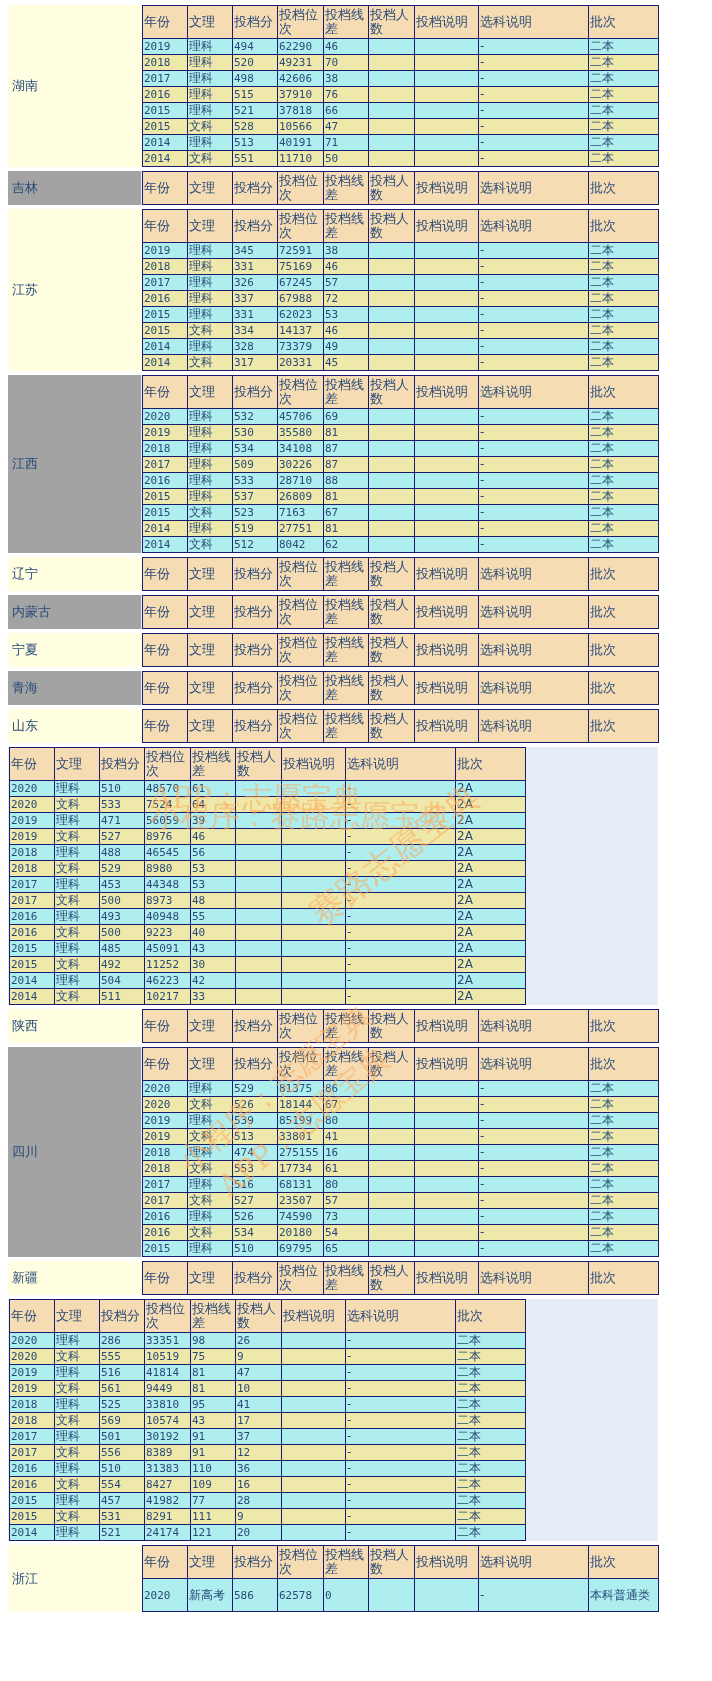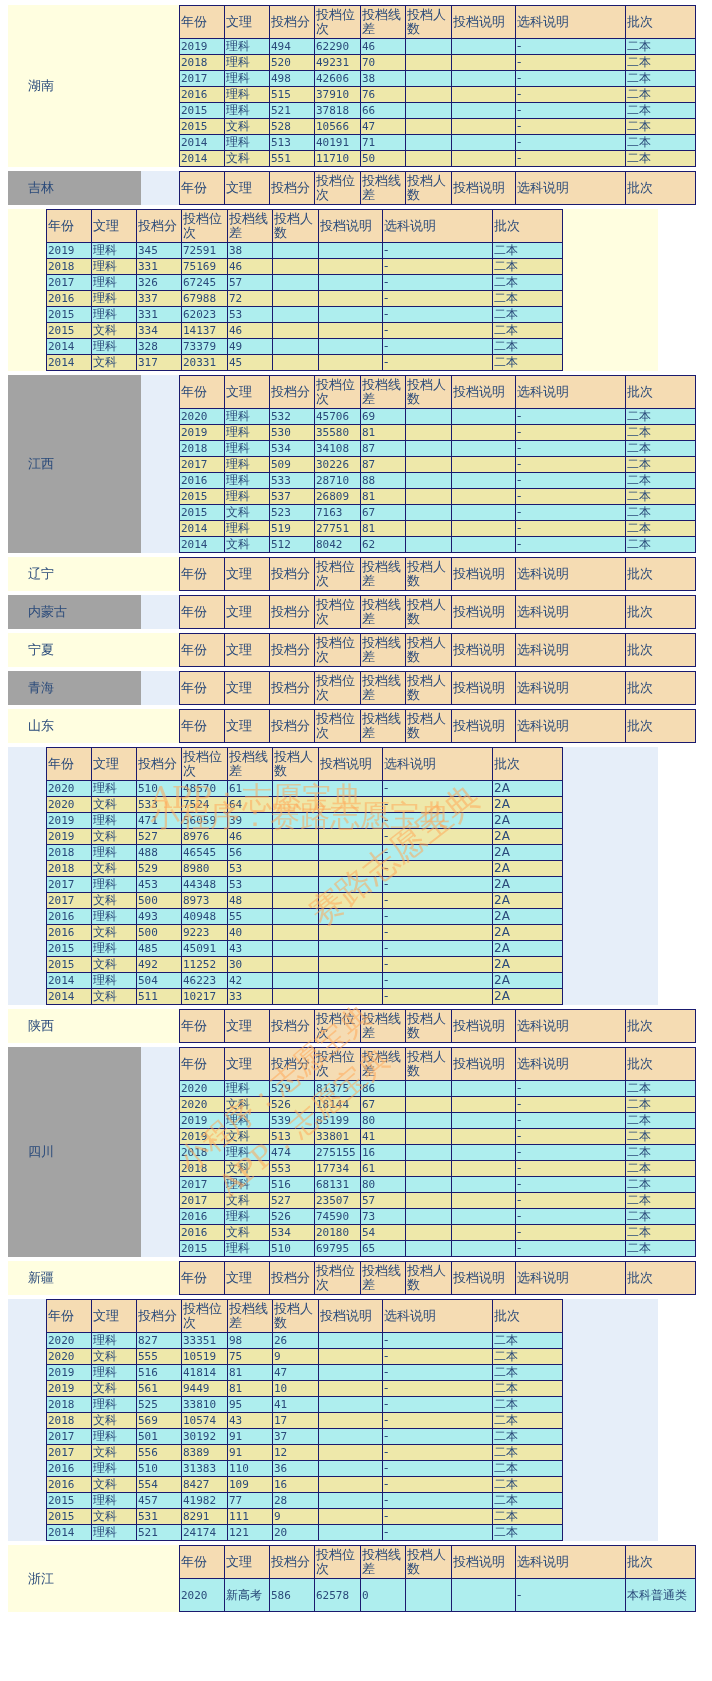--- a/index.html
+++ b/index.html
@@ -1,27 +1,27 @@
 <!DOCTYPE html>
 <html><head>
 <meta charset="utf-8">
 <style>
   html, body { margin:0; padding:0; background:#ffffff; }
   body { width:712px; height:1681px; overflow:hidden; position:relative;
          font-family:"DejaVu Sans", sans-serif; color:#1e3a6e; }
   #wrap { position:absolute; left:8px; top:5px; width:650px; }
   .prov-block { display:flex; margin-bottom:4px; }
   .prov-name { width:133px; flex:0 0 133px; display:flex; align-items:center;
-               font-size:13px; padding-left:20px; box-sizing:border-box; color:#2a4a7a; }
+               font-size:13px; padding-left:4px; box-sizing:border-box; color:#2a4a7a; }
   .prov-block.odd .prov-name { background:#fffee0; }
   .prov-block.even .prov-name { background:#a3a3a3; }
   .prov-table-wrap { flex:1; padding-left:1px; }
   .prov-block.odd .prov-table-wrap { background:#fffee0; }
   .prov-block.even .prov-table-wrap { background:#e6eef9; }
-  table { border-collapse:collapse; width:516px; table-layout:fixed;margin-left:37px; }
+  table { border-collapse:collapse; width:516px; table-layout:fixed; }
   td, th { border:1px solid #1a1a6e; font-weight:normal; text-align:left;
            vertical-align:middle; padding:0 0 0 1px; font-size:12px; line-height:13px;
            overflow:hidden; white-space:normal; word-break:break-all; color:#2a4a7a; }
   thead th { background:#f5dcb3; height:32px; font-size:13px; line-height:14px; }
   tbody td { height:15px; font-size:11px; font-family:"DejaVu Sans Mono", monospace; }
   tbody td.cn { font-family:"DejaVu Sans", sans-serif; font-size:12px; }
   tbody tr.r0 td { background:#aeeeee; }
   tbody tr.r1 td { background:#eee8aa; }
   tbody tr.tall td { height:32px; }
   col.c1{width:45px} col.c2{width:45px} col.c3{width:45px} col.c4{width:46px}
@@ -180,20 +180,21 @@
               <th>投档说明</th>
               <th>选科说明</th>
               <th>批次</th>
             </tr>
           </thead>
           <tbody></tbody>
         </table>
       </div>
     </div>
     <div class="prov-block odd">
+      <div class="prov-name">江苏</div>
       <div class="prov-table-wrap">
         <table>
           <colgroup>
             <col class="c1">
             <col class="c2">
             <col class="c3">
             <col class="c4">
             <col class="c5">
             <col class="c6">
             <col class="c7">
@@ -1026,21 +1027,21 @@
               <th>投档人数</th>
               <th>投档说明</th>
               <th>选科说明</th>
               <th>批次</th>
             </tr>
           </thead>
           <tbody>
             <tr class="r0">
               <td>2020</td>
               <td class="cn">理科</td>
-              <td>827</td>
+              <td>286</td>
               <td>33351</td>
               <td>98</td>
               <td>26</td>
               <td></td>
               <td class="cn">-</td>
               <td class="cn">二本</td>
             </tr>
             <tr class="r1">
               <td>2020</td>
               <td class="cn">文科</td>

